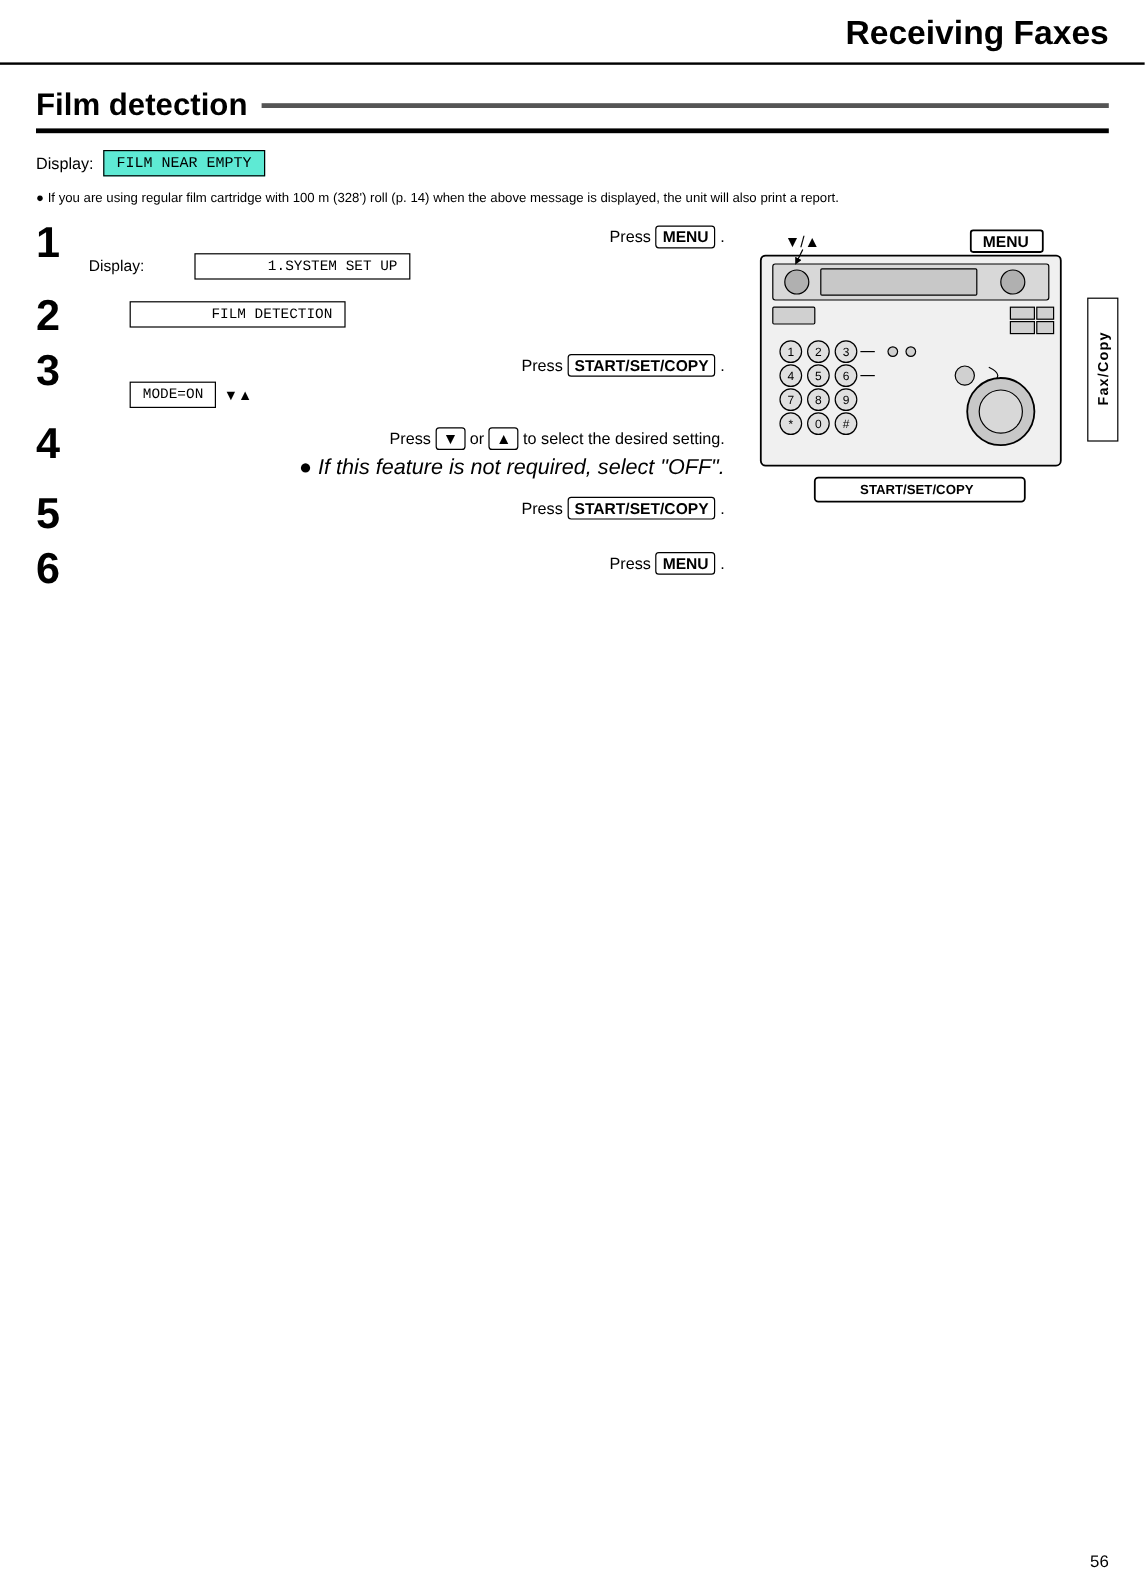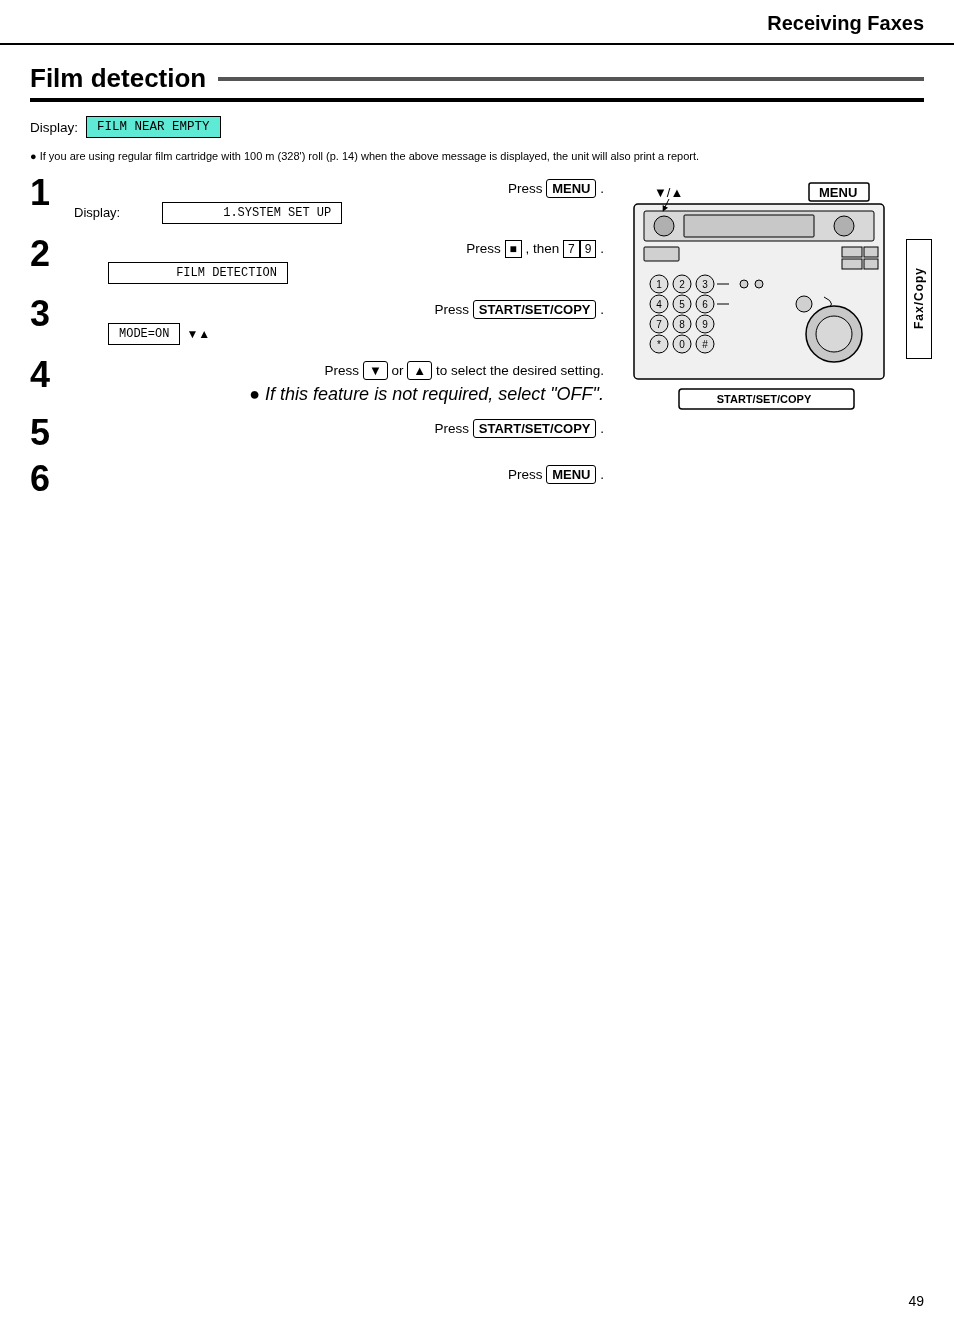--- a/index.html
+++ b/index.html
@@ -13,21 +13,21 @@
       position: relative;
     }
 
     
     .page-header {
       text-align: right;
       padding: 12px 30px 8px 0;
       border-bottom: 2px solid #000;
     }
     .page-header h1 {
-      font-size: 20px;
+      font-size: 28px;
       font-weight: bold;
     }
 
     
     .section-title-bar {
       display: flex;
       align-items: center;
       margin: 18px 30px 14px 30px;
       border-bottom: 4px solid #000;
       padding-bottom: 4px;
@@ -243,23 +243,20 @@
           <div class="step-display">
             <span class="step-display-label">Display:</span>
             <span class="step-box step-box-wide">1.SYSTEM SET UP</span>
           </div>
         </div>
       </div>
 
       <div class="step">
         <div class="step-number">2</div>
         <div class="step-content">
-          <div class="step-text">
-            Press <span class="key-square">■</span> , then <span class="key-square">7</span><span class="key-square">9</span> .
-          </div>
           <div class="step-display">
             <span class="step-box step-box-wide">FILM DETECTION</span>
           </div>
         </div>
       </div>
 
       <div class="step">
         <div class="step-number">3</div>
         <div class="step-content">
           <div class="step-text">
@@ -389,13 +386,13 @@
           <span class="side-tab-text" style="font-size:12px; font-weight:bold; writing-mode:vertical-rl; text-orientation:mixed; transform:rotate(180deg); letter-spacing:1px;">Fax/Copy</span>
         </div>
 
       </div>
     </div>
 
   </div>
 
 </div>
 
-<div class="page-number">49</div>
+<div class="page-number">56</div>
 
 </body></html>

